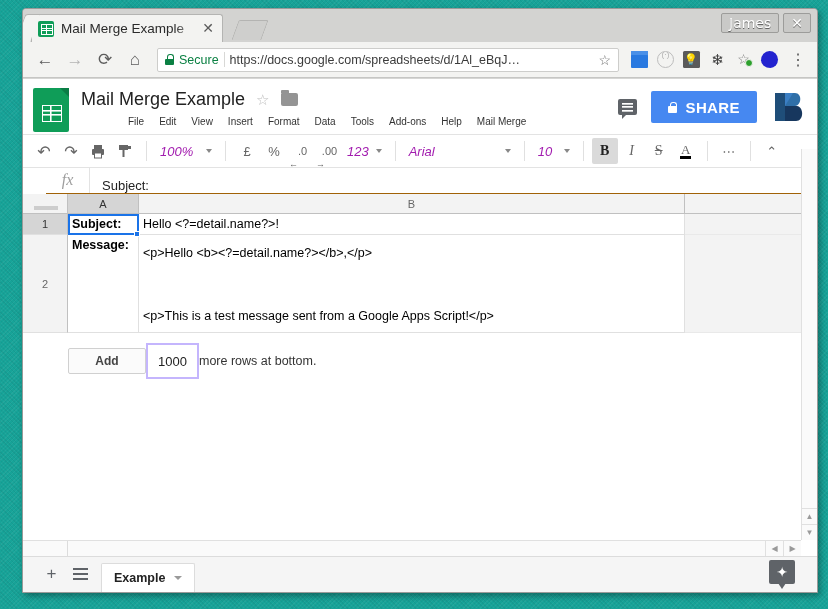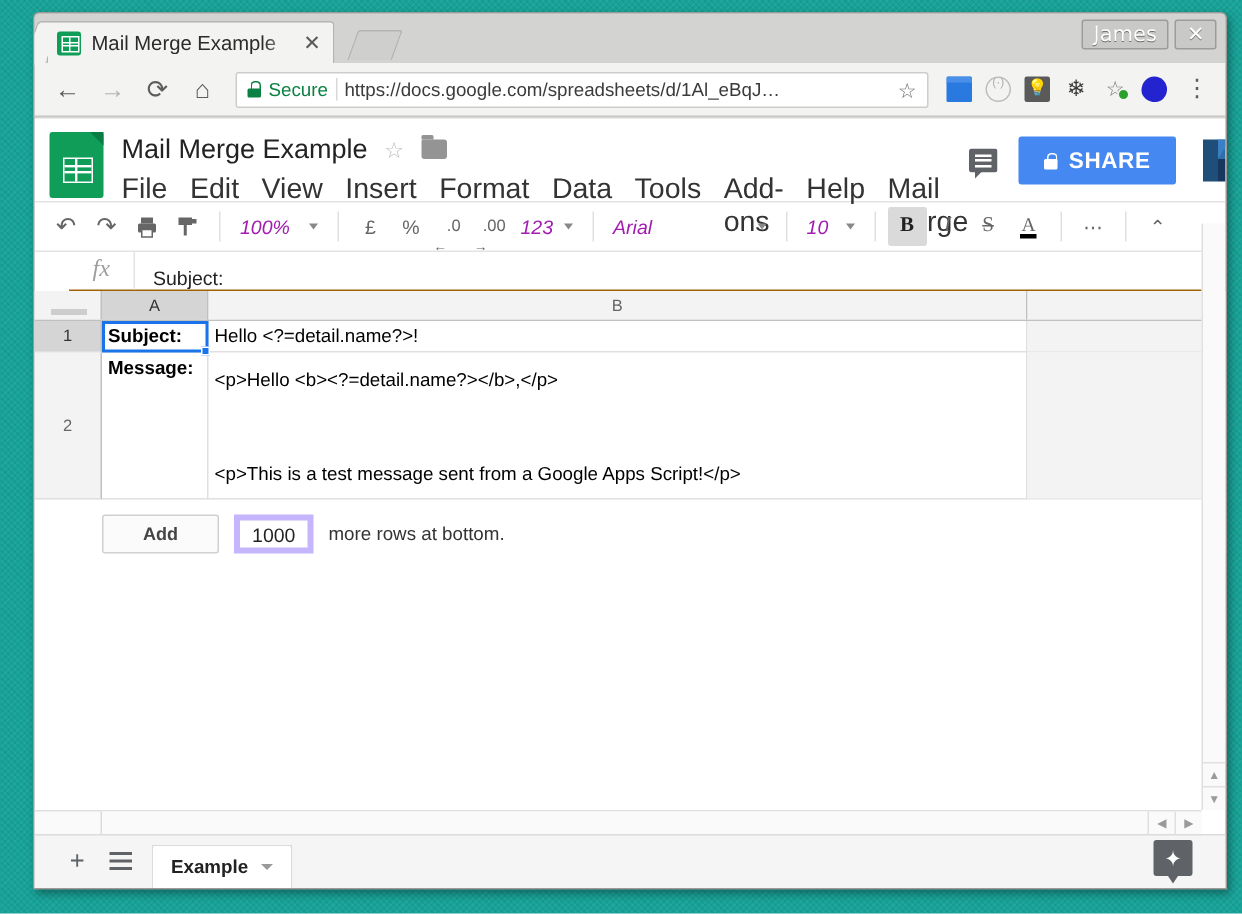--- a/index.html
+++ b/index.html
@@ -234,21 +234,21 @@
   #doctitle { font-size: 18px; color: #222; }
   .hstar { color: #bdbdbd; font-size: 15px; }
   .hfolder { width: 17px; height: 13px; background: #949494; border-radius: 1px 2px 2px 2px; position: relative; }
   .hfolder::before {
     content: ""; position: absolute; left: 0; top: -3px;
     width: 8px; height: 3px; background: #949494; border-radius: 1px 1px 0 0;
   }
   #menubar {
     display: flex; gap: 15px;
     margin-top: 6px;
-    font-size: 19px; color: #333;
+    font-size: 10px; color: #333; margin-left: 47px;
   }
   #menubar span { cursor: pointer; }
   .header-right {
     display: flex; align-items: center; gap: 14px;
     padding-top: 3px;
   }
   .comment-icon {
     width: 19px; height: 16px; background: #5f6368;
     border-radius: 2px; position: relative;
     background-image:
@@ -421,37 +421,37 @@
   }
   #selhandle {
     position: absolute;
     left: 111px; top: 37px;
     width: 6px; height: 6px;
     background: #1a73e8;
     border: 1px solid #fff;
   }
   #addrows {
     display: flex; align-items: center;
-    gap: 10px;
+    gap: 0;
     padding: 10px 0 0 45px;
     font-size: 12.5px; color: #333;
     background: #fff;
   }
   #addbtn {
     width: 78px; height: 26px;
     border: 1px solid #d0d0d0;
     border-radius: 2px;
     background: #fbfbfb;
     font-size: 12px; color: #444; font-weight: bold;
     display: flex; align-items: center; justify-content: center;
     cursor: pointer;
   }
   #rowcount {
-    width: 53px; height: 26px;
-    border: 4px solid #c4b5fd;
+    width: 53px; height: 36px;
+    border: 2px solid #c4b5fd;
     background: #fff;
     font-size: 13px; color: #222;
     display: flex; align-items: center; justify-content: center;
   }
 
   
   #vscroll {
     position: absolute; right: 0; top: 70px;
     width: 16px; bottom: 52px;
     background: #fafafa;

